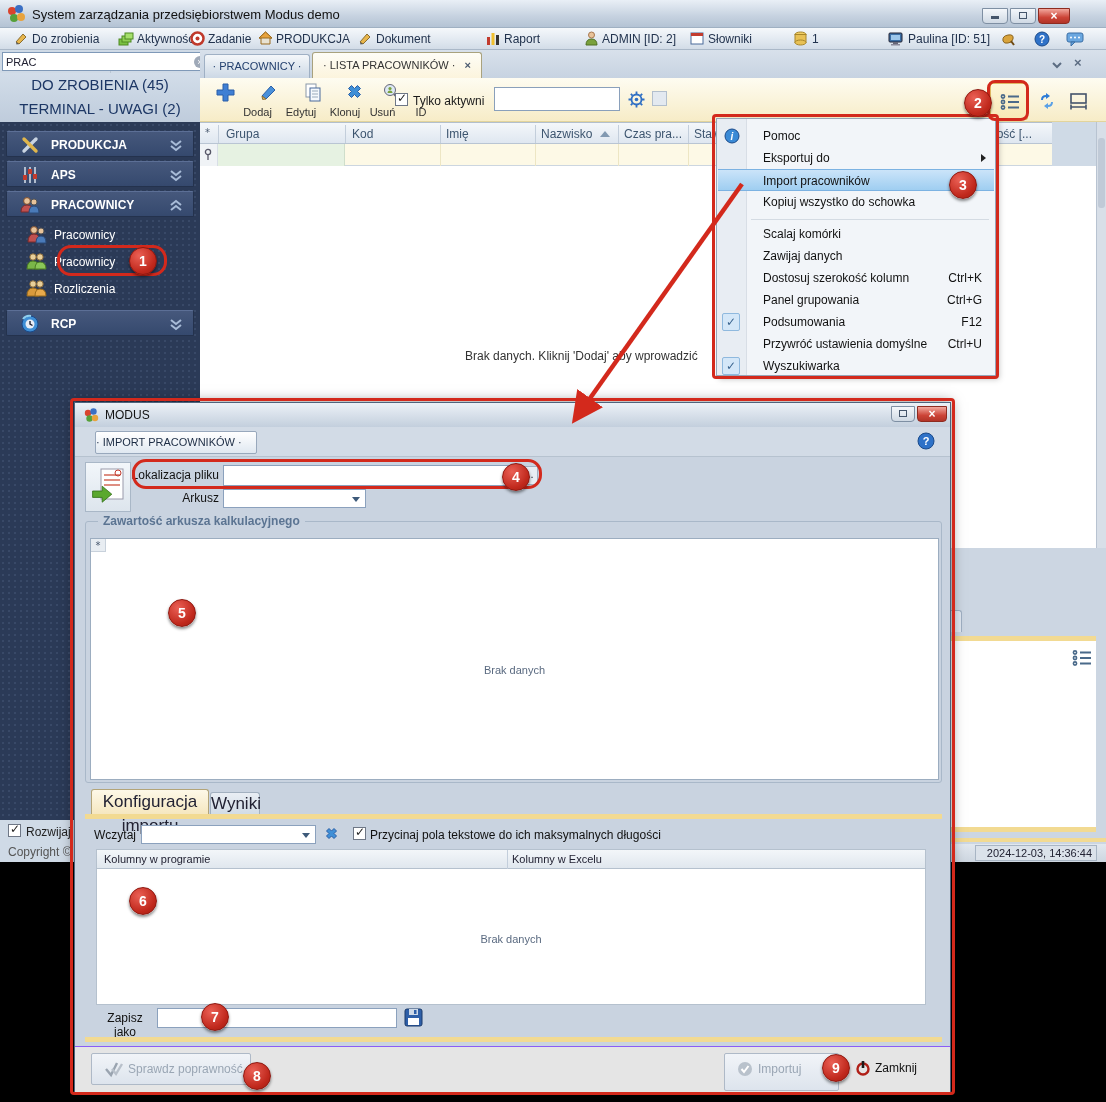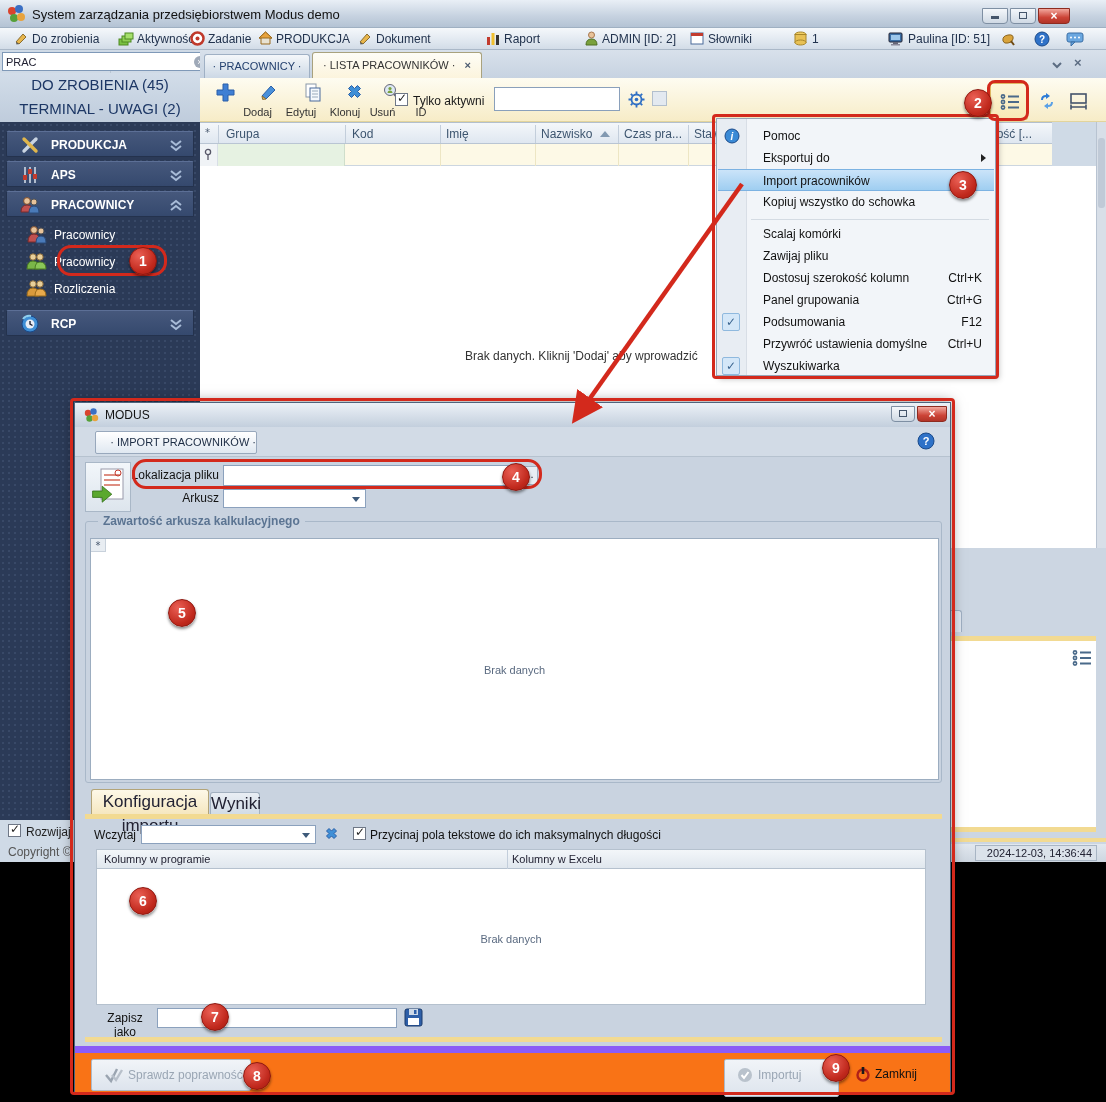--- a/index.html
+++ b/index.html
@@ -59,36 +59,36 @@
 .cm-row.hl{background:linear-gradient(#cbe4f9,#9fcef1);border-top:1px solid #7cb2e2;border-bottom:1px solid #7cb2e2}
 .cm-sep{position:absolute;left:34px;width:238px;height:1px;background:#d4dbe3}
 .cm-chk{position:absolute;left:4px;top:2px;width:18px;height:18px;background:#d4e7f8;border:1px solid #8fb9de;border-radius:2px;text-align:center;line-height:16px;color:#3a648f;font-weight:bold;font-size:12px;font-family:"DejaVu Sans",sans-serif}
 .subarrow{position:absolute;right:8px;top:7px;width:0;height:0;border-top:4px solid transparent;border-bottom:4px solid transparent;border-left:5px solid #222}
 
 .ystrip{position:absolute;background:#f2da92}
 
 #dlg{position:absolute;left:74px;top:402px;width:877px;height:690px;background:#c9d3e0;border:1px solid #4f637c;z-index:10;box-shadow:0 0 12px rgba(0,0,0,.5)}
 .dlg-title{position:absolute;left:0;top:0;width:100%;height:24px;background:linear-gradient(#ecf1f7,#c3cfdd)}
 .dlg-tabrow{position:absolute;left:0;top:24px;width:100%;height:30px;background:#d2dbe6;border-bottom:1px solid #b6c2cf}
-.dtab{position:absolute;left:20px;top:4px;width:162px;height:23px;background:linear-gradient(#ffffff,#e0e8f1);border:1px solid #98a8bc;border-radius:2px;text-align:right;line-height:21px;font-size:11px;color:#1c2c44}
+.dtab{position:absolute;left:20px;top:4px;width:162px;height:23px;background:linear-gradient(#ffffff,#e0e8f1);border:1px solid #98a8bc;border-radius:2px;text-align:left;line-height:21px;font-size:11px;color:#1c2c44}
 .fld-lbl{position:absolute;font-size:12px;color:#111;text-align:right}
 .fld-in{position:absolute;background:#fff;border:1px solid #8ba1bd}
 .fld-in input{width:100%;height:100%;border:none;outline:none;background:transparent;font-family:inherit}
 .dd-arrow{position:absolute;width:0;height:0;border-left:4px solid transparent;border-right:4px solid transparent;border-top:5px solid #3d5a7a}
 .grp{position:absolute;left:10px;top:118px;width:857px;height:262px;border:1px solid #a9b8c9;border-radius:3px}
 .grp-lbl{position:absolute;left:12px;top:-8px;background:#c9d3e0;padding:0 5px;font-weight:bold;font-size:12px;color:#5b7492}
 .sheet{position:absolute;left:4px;top:16px;width:849px;height:242px;background:#fff;border:1px solid #9cadc0}
 .corner{position:absolute;left:0;top:0;width:15px;height:13px;background:#e8edf2;border-right:1px solid #c8d1db;border-bottom:1px solid #c8d1db;font-size:10px;line-height:13px;text-align:center;color:#4a5a70}
 .empty-t{position:absolute;width:100%;text-align:center;font-size:11px;color:#5a6a80}
 .dtab2{position:absolute;border:1px solid #a2b0bf;border-bottom:none;border-radius:3px 3px 0 0;text-align:center;font-size:17px;color:#223}
 .dtab2.active{background:linear-gradient(#fdf8e8,#f5e7c0);border-color:#b3a478}
 .dtab2.inactive{background:linear-gradient(#e9eef4,#d2dce6)}
 .map-h{position:absolute;left:21px;top:446px;width:830px;height:20px;background:linear-gradient(#f3f6f9,#e0e7ee);border:1px solid #b5c1ce}
 .map-b{position:absolute;left:21px;top:466px;width:830px;height:136px;background:#fff;border:1px solid #b5c1ce;border-top:none}
-.dlg-footer{position:absolute;left:0;top:643px;width:100%;height:46px;background:#f97316;border-top:7px solid #8b5cf6}
+.dlg-footer{position:absolute;left:0;top:643px;width:100%;height:46px;background:#e5e5e5;border-top:1px solid #8b5cf6}
 .btn{position:absolute;background:linear-gradient(#f1f4f8,#dde4ed);border:1px solid #aeb9c7;border-radius:2px;font-size:12px}
 .btn .t{position:absolute;top:8px;white-space:nowrap}
 
 .badge{position:absolute;z-index:22;width:28px;height:28px;border-radius:50%;background:radial-gradient(circle at 35% 30%,#ea6055,#c0281c 65%,#9c1d13);border:1px solid #8e170f;color:#fff;font-weight:bold;font-size:14px;line-height:27px;text-align:center;box-shadow:0 2px 3px rgba(0,0,0,.45)}
 .redframe{position:absolute;z-index:20;border:3px solid #d3291c;border-radius:5px}
 .x-glyph:before{content:"\00d7"}
 </style>
 </head>
 <body>
 
@@ -447,21 +447,21 @@
       <span class="lbl">Import pracowników</span>
     </div>
     <div class="cm-row" style="top:72px">
       <span class="lbl">Kopiuj wszystko do schowka</span>
     </div>
     <div class="cm-sep" style="top:100px"></div>
     <div class="cm-row" style="top:104px">
       <span class="lbl">Scalaj komórki</span>
     </div>
     <div class="cm-row" style="top:126px">
-      <span class="lbl">Zawijaj pliku</span>
+      <span class="lbl">Zawijaj danych</span>
     </div>
     <div class="cm-row" style="top:148px">
       <span class="lbl">Dostosuj szerokość kolumn</span>
       <span class="sc">Ctrl+K</span>
     </div>
     <div class="cm-row" style="top:170px">
       <span class="lbl">Panel grupowania</span>
       <span class="sc">Ctrl+G</span>
     </div>
     <div class="cm-row" style="top:192px">

